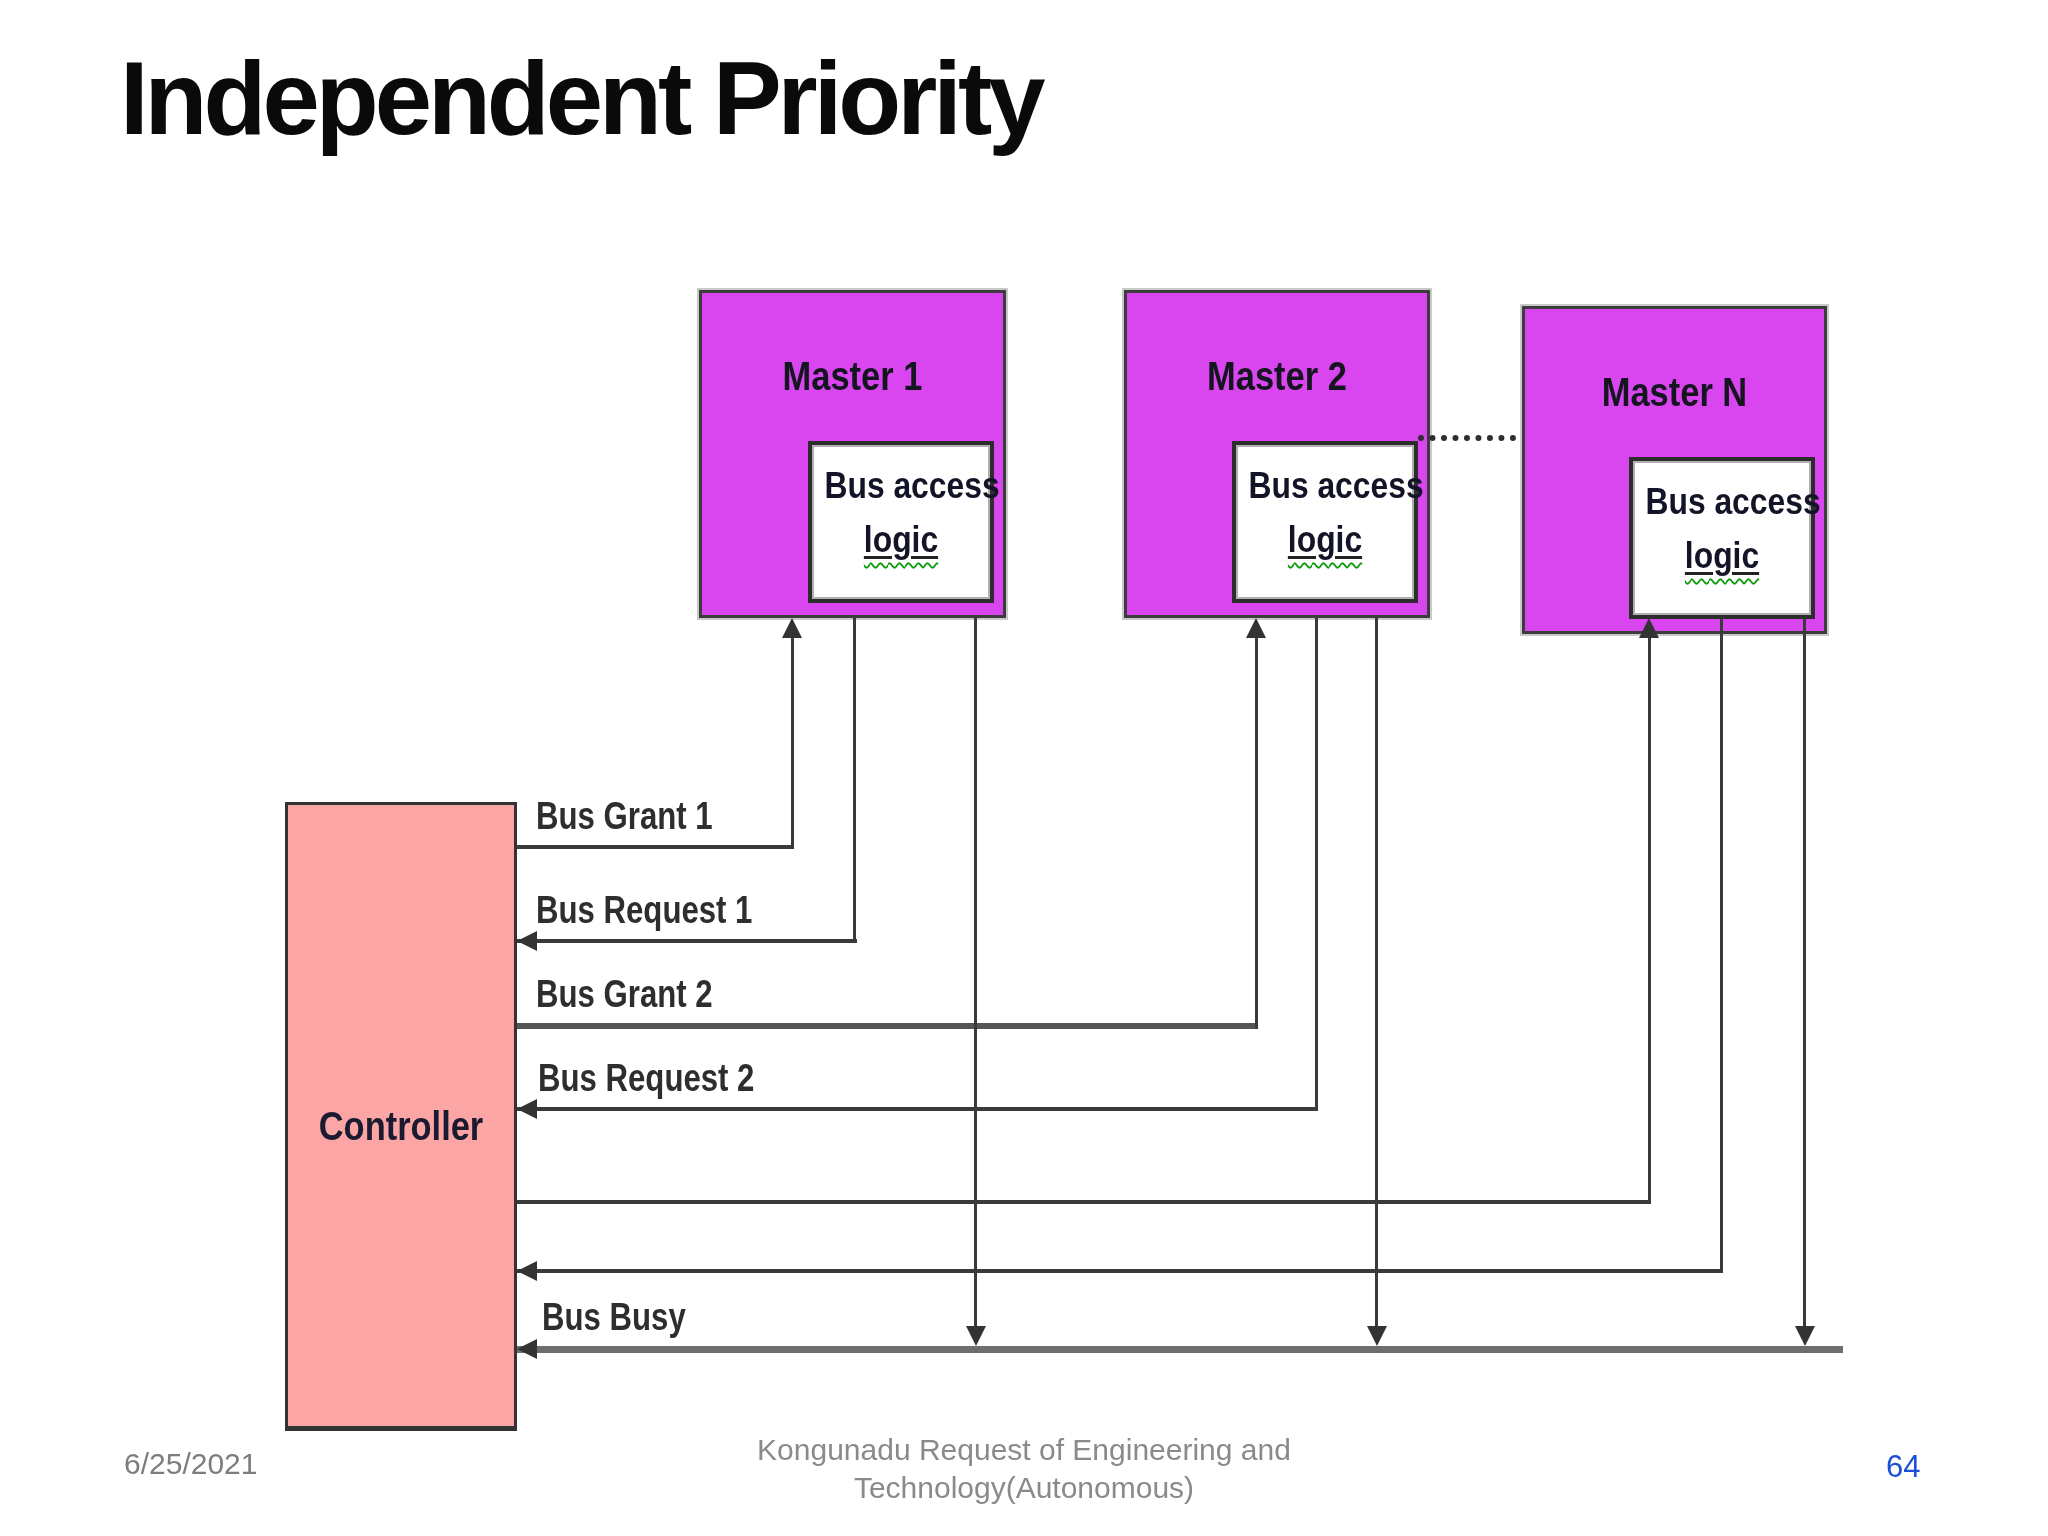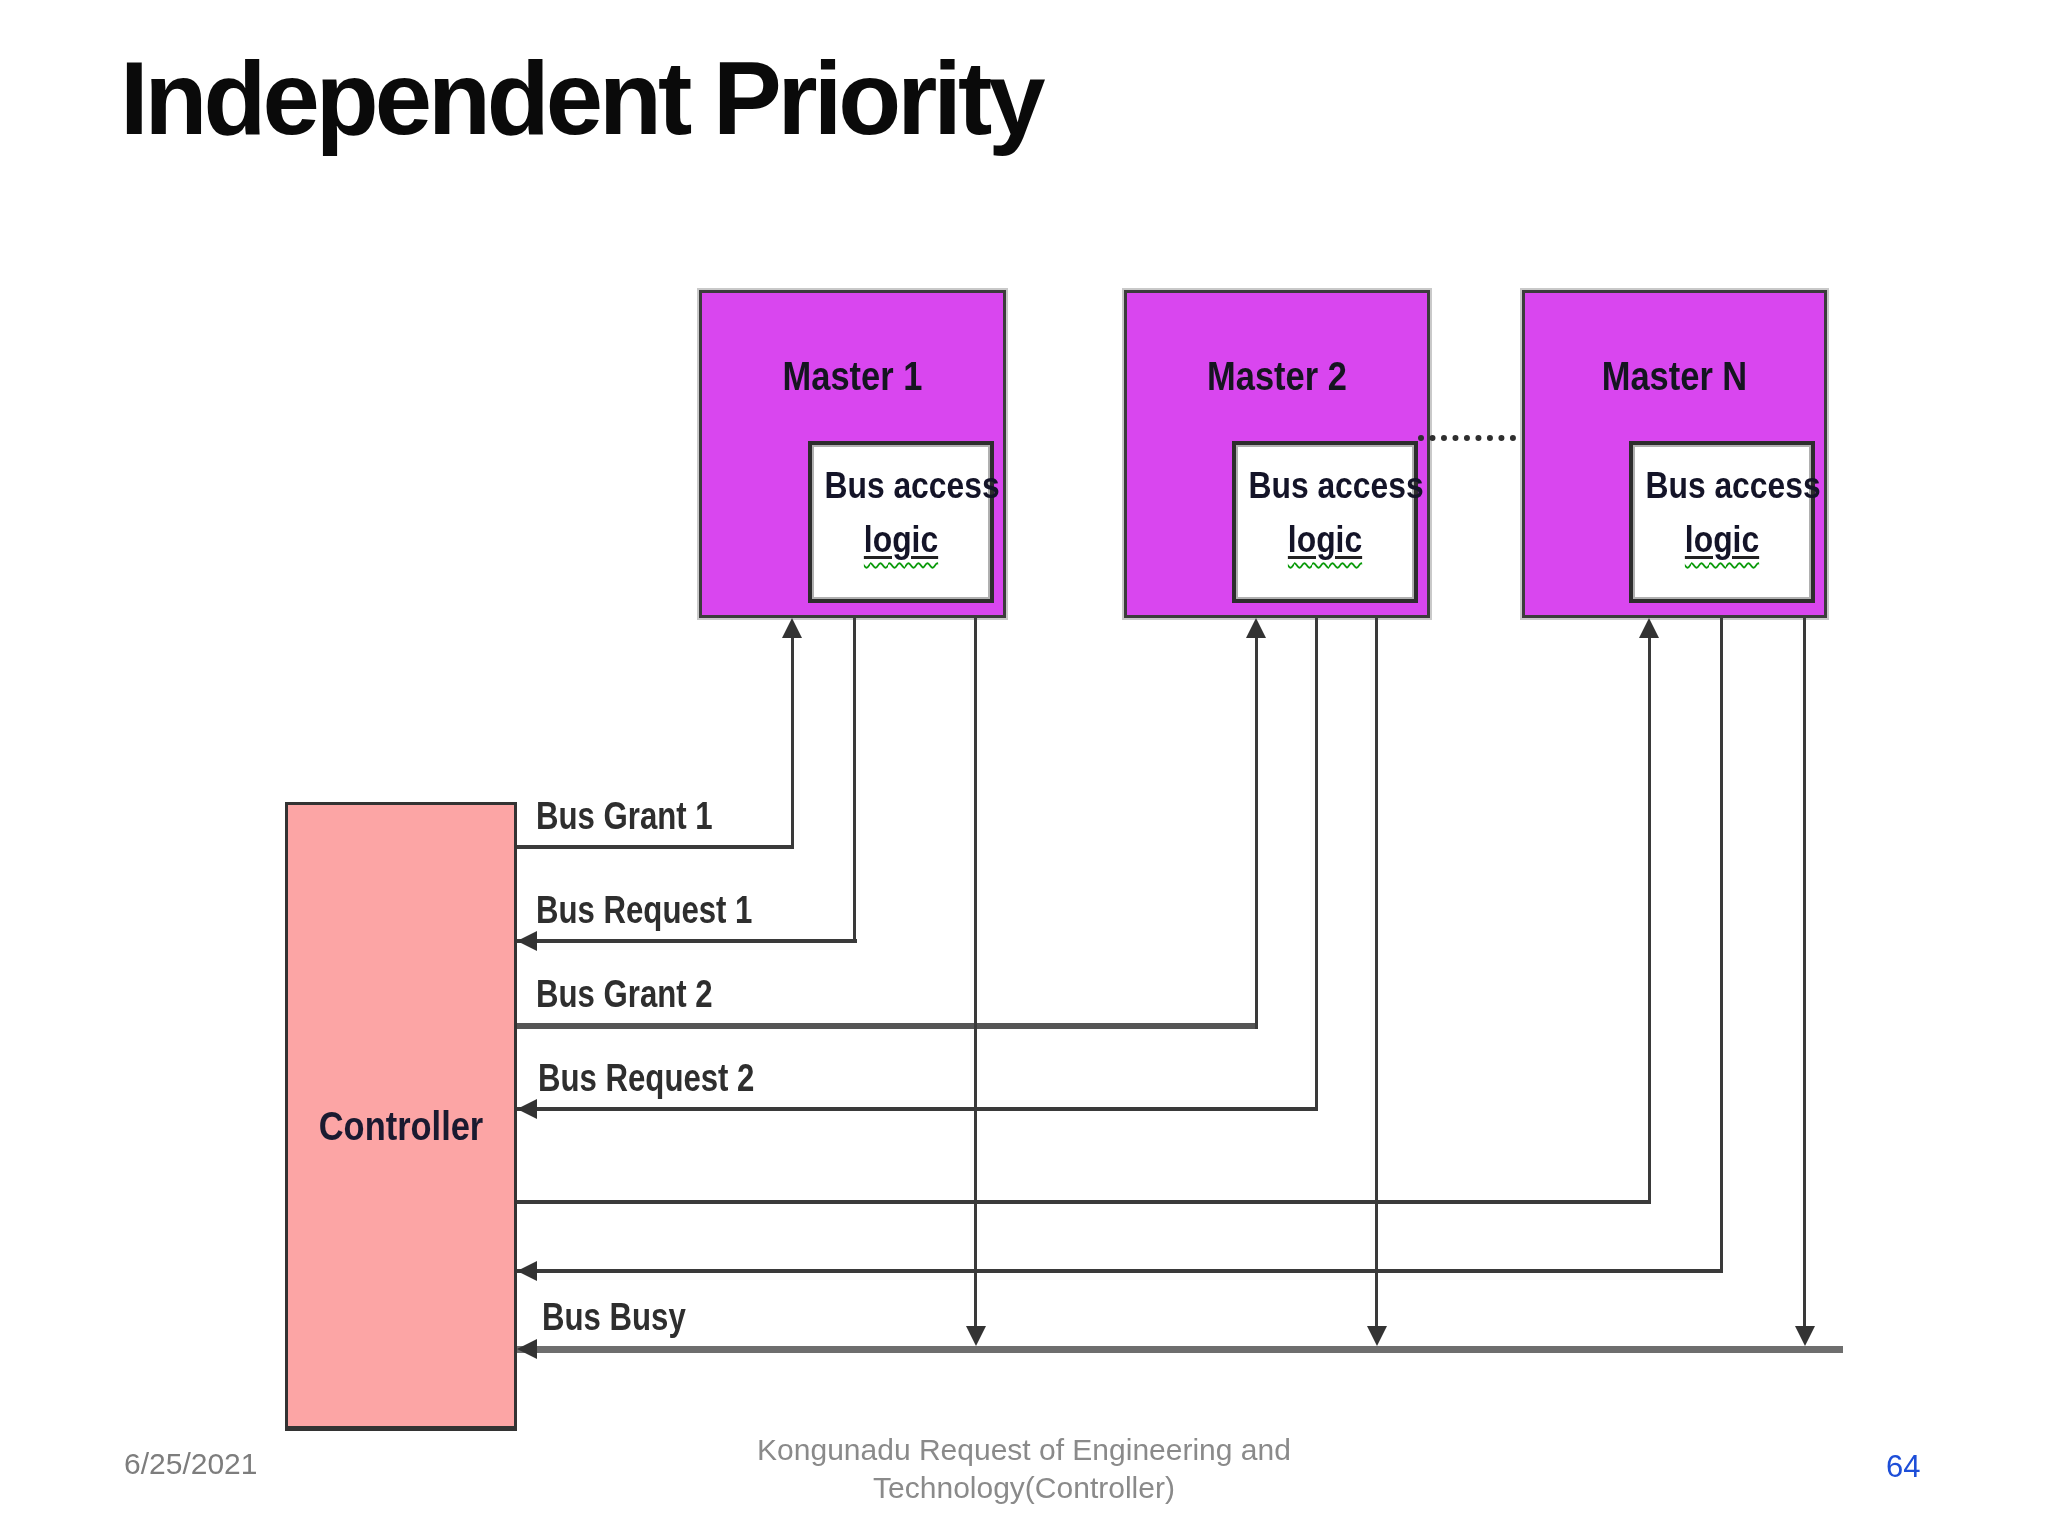--- a/index.html
+++ b/index.html
@@ -13,21 +13,21 @@
     white-space:nowrap;
     text-align:center;
   }
   
   .master{
     position:absolute;top:290px;height:322px;background:#d946ef;
     border:3px solid #3c3c3c;box-shadow:0 0 0 2px #c9c9c9;
   }
   .m1{left:699px;width:301px;}
   .m2{left:1124px;width:300px;text-decoration:underline;}
-  .mn{left:1522px;width:299px;}
+  .mn{left:1522px;width:299px;margin-top:16px;}
   .master-name{
     position:absolute;top:60px;left:0;right:0;text-align:center;
     font-size:41px;font-weight:bold;color:#151520;
     transform:scaleX(.84);
   }
   .access-box{
     position:absolute;right:9px;bottom:12px;width:178px;height:154px;
     border:4px solid #2d2d2d;box-shadow:inset 0 0 0 2px #b0b0b0;
     background:#fff;text-align:center;
   }
@@ -143,17 +143,17 @@
 
   <div class="linelabel" style="left:536px;top:795px;">Bus Grant 1</div>
   <div class="linelabel" style="left:536px;top:889px;">Bus Request 1</div>
   <div class="linelabel" style="left:536px;top:973px;">Bus Grant 2</div>
   <div class="linelabel" style="left:538px;top:1057px;">Bus Request 2</div>
   <div class="linelabel" style="left:542px;top:1296px;">Bus Busy</div>
 
   <div class="footer-date">6/25/2021</div>
   <div class="footer-center">
     <div>Kongunadu Request of Engineering and</div>
-    <div>Technology(Controller)</div>
+    <div>Technology(Autonomous)</div>
   </div>
   <div class="footer-page">64</div>
 
 </div>
 
 </body></html>

